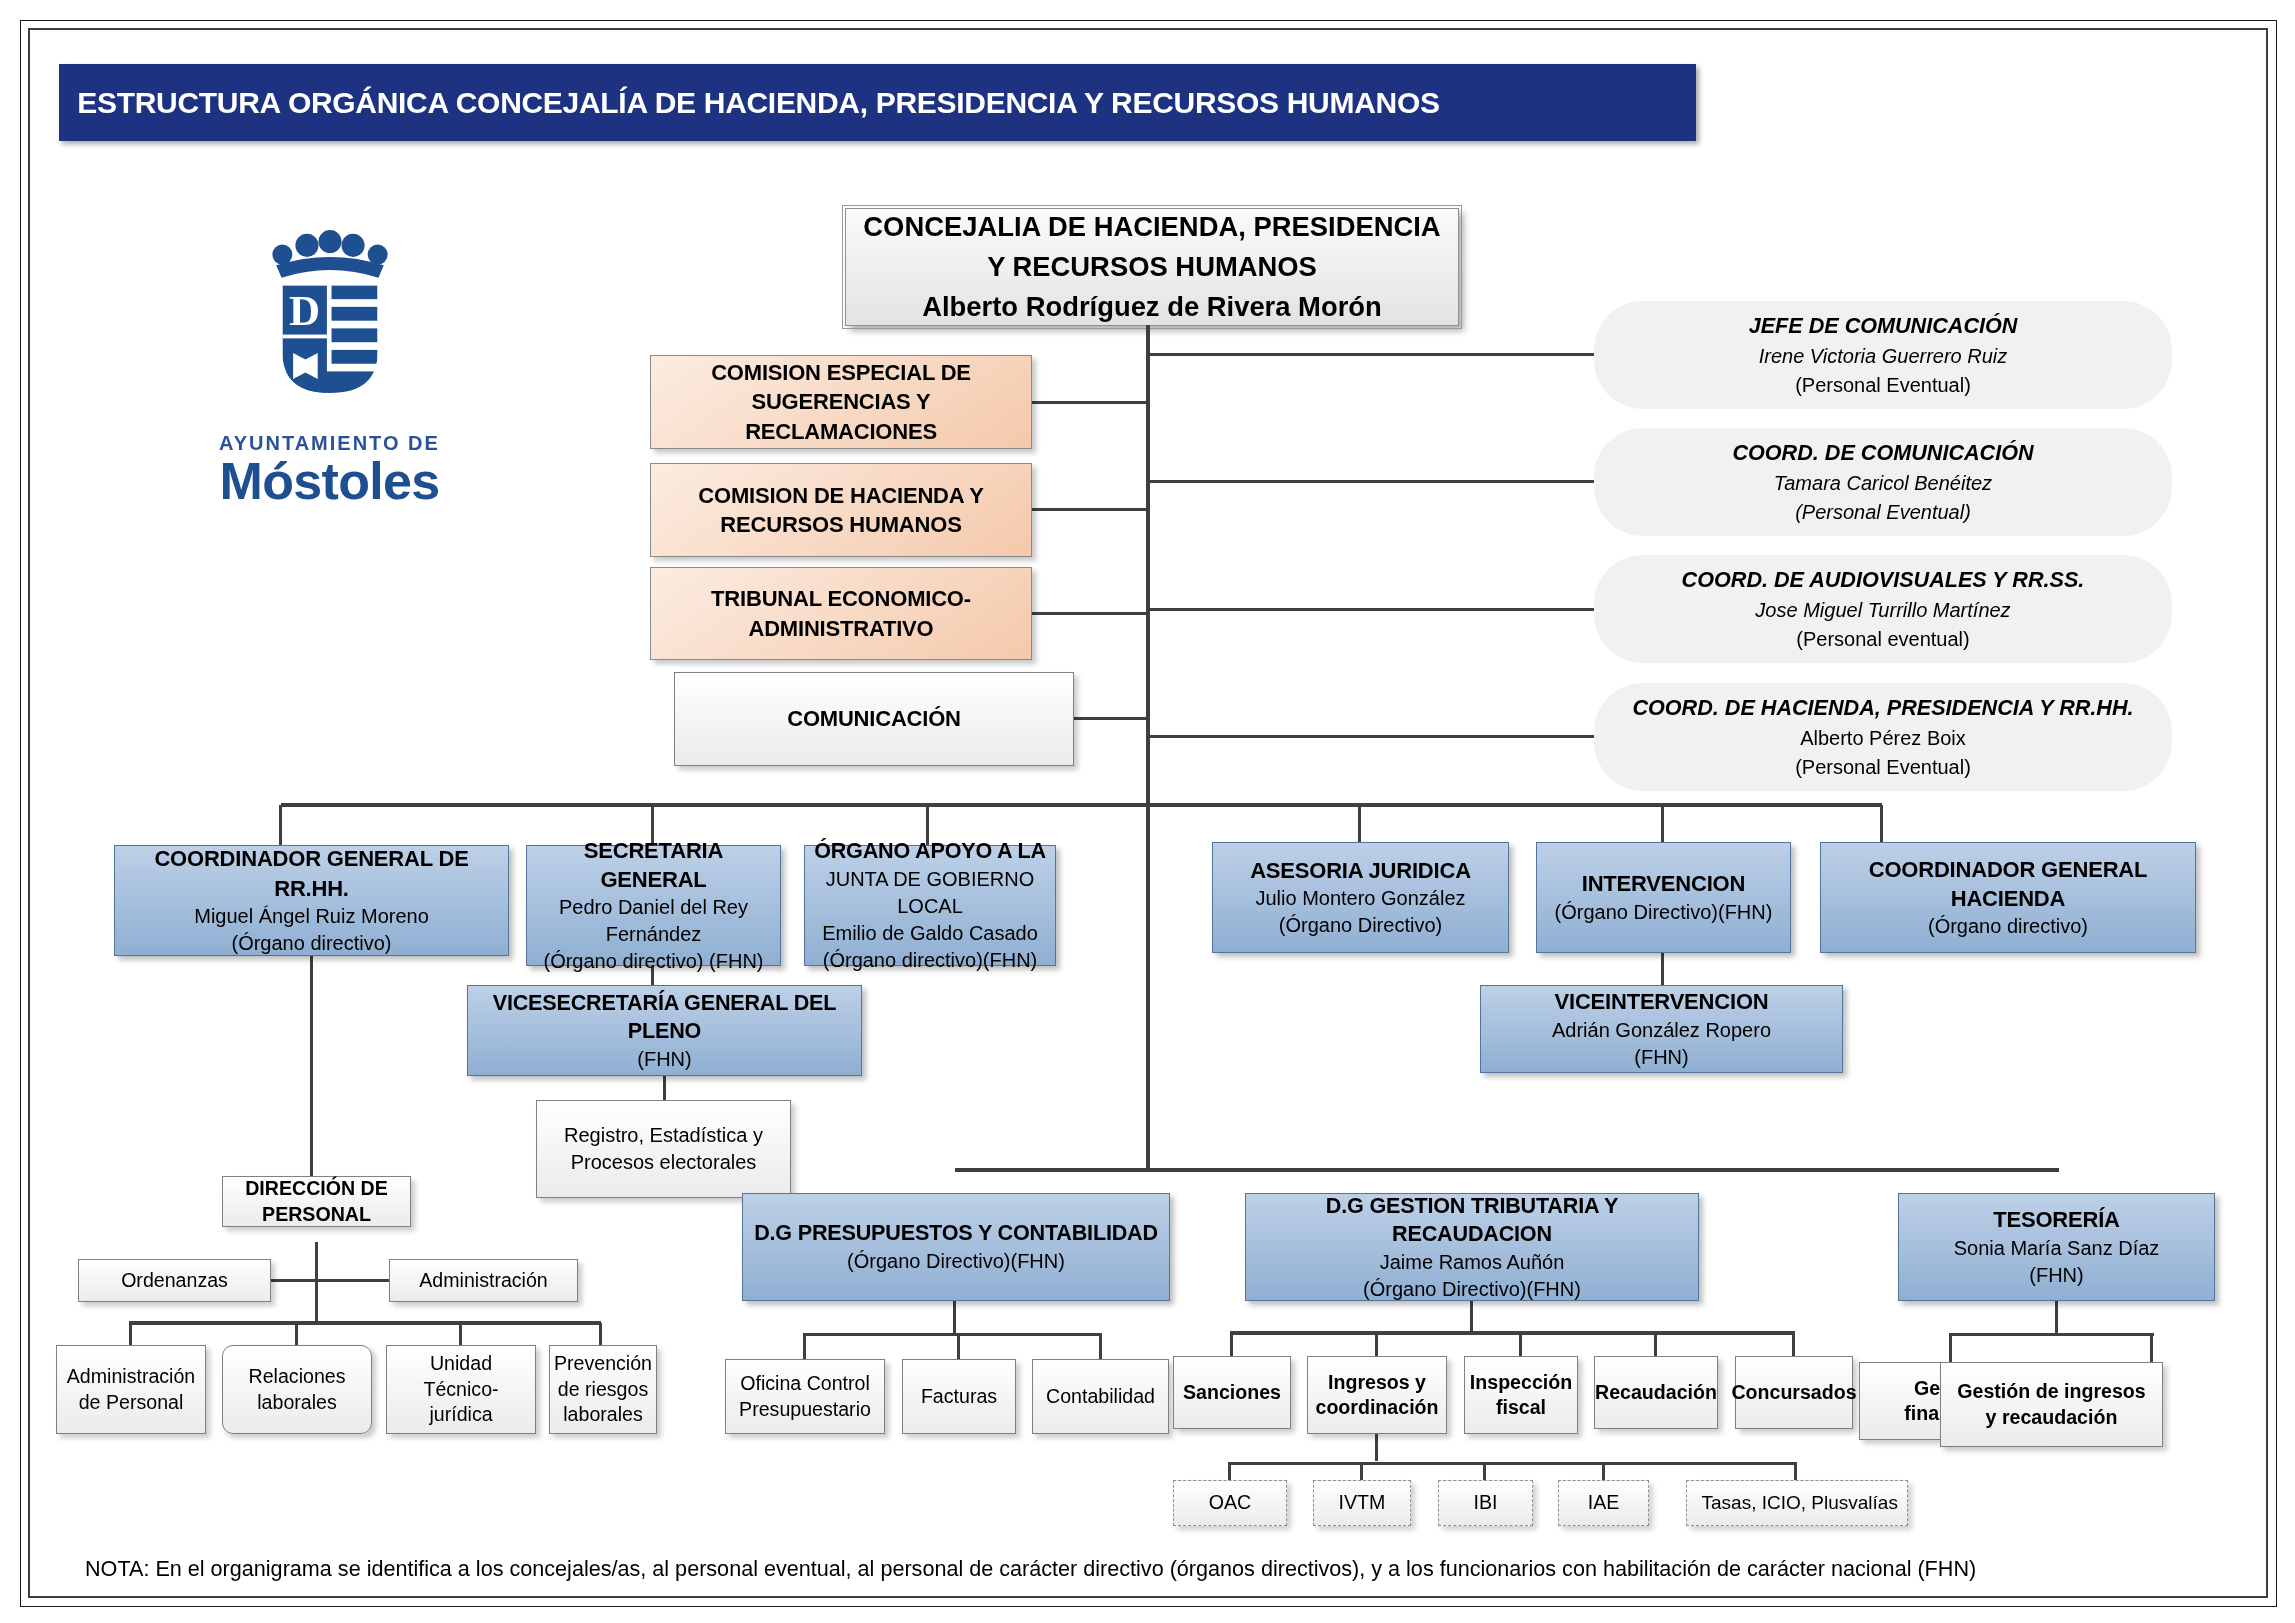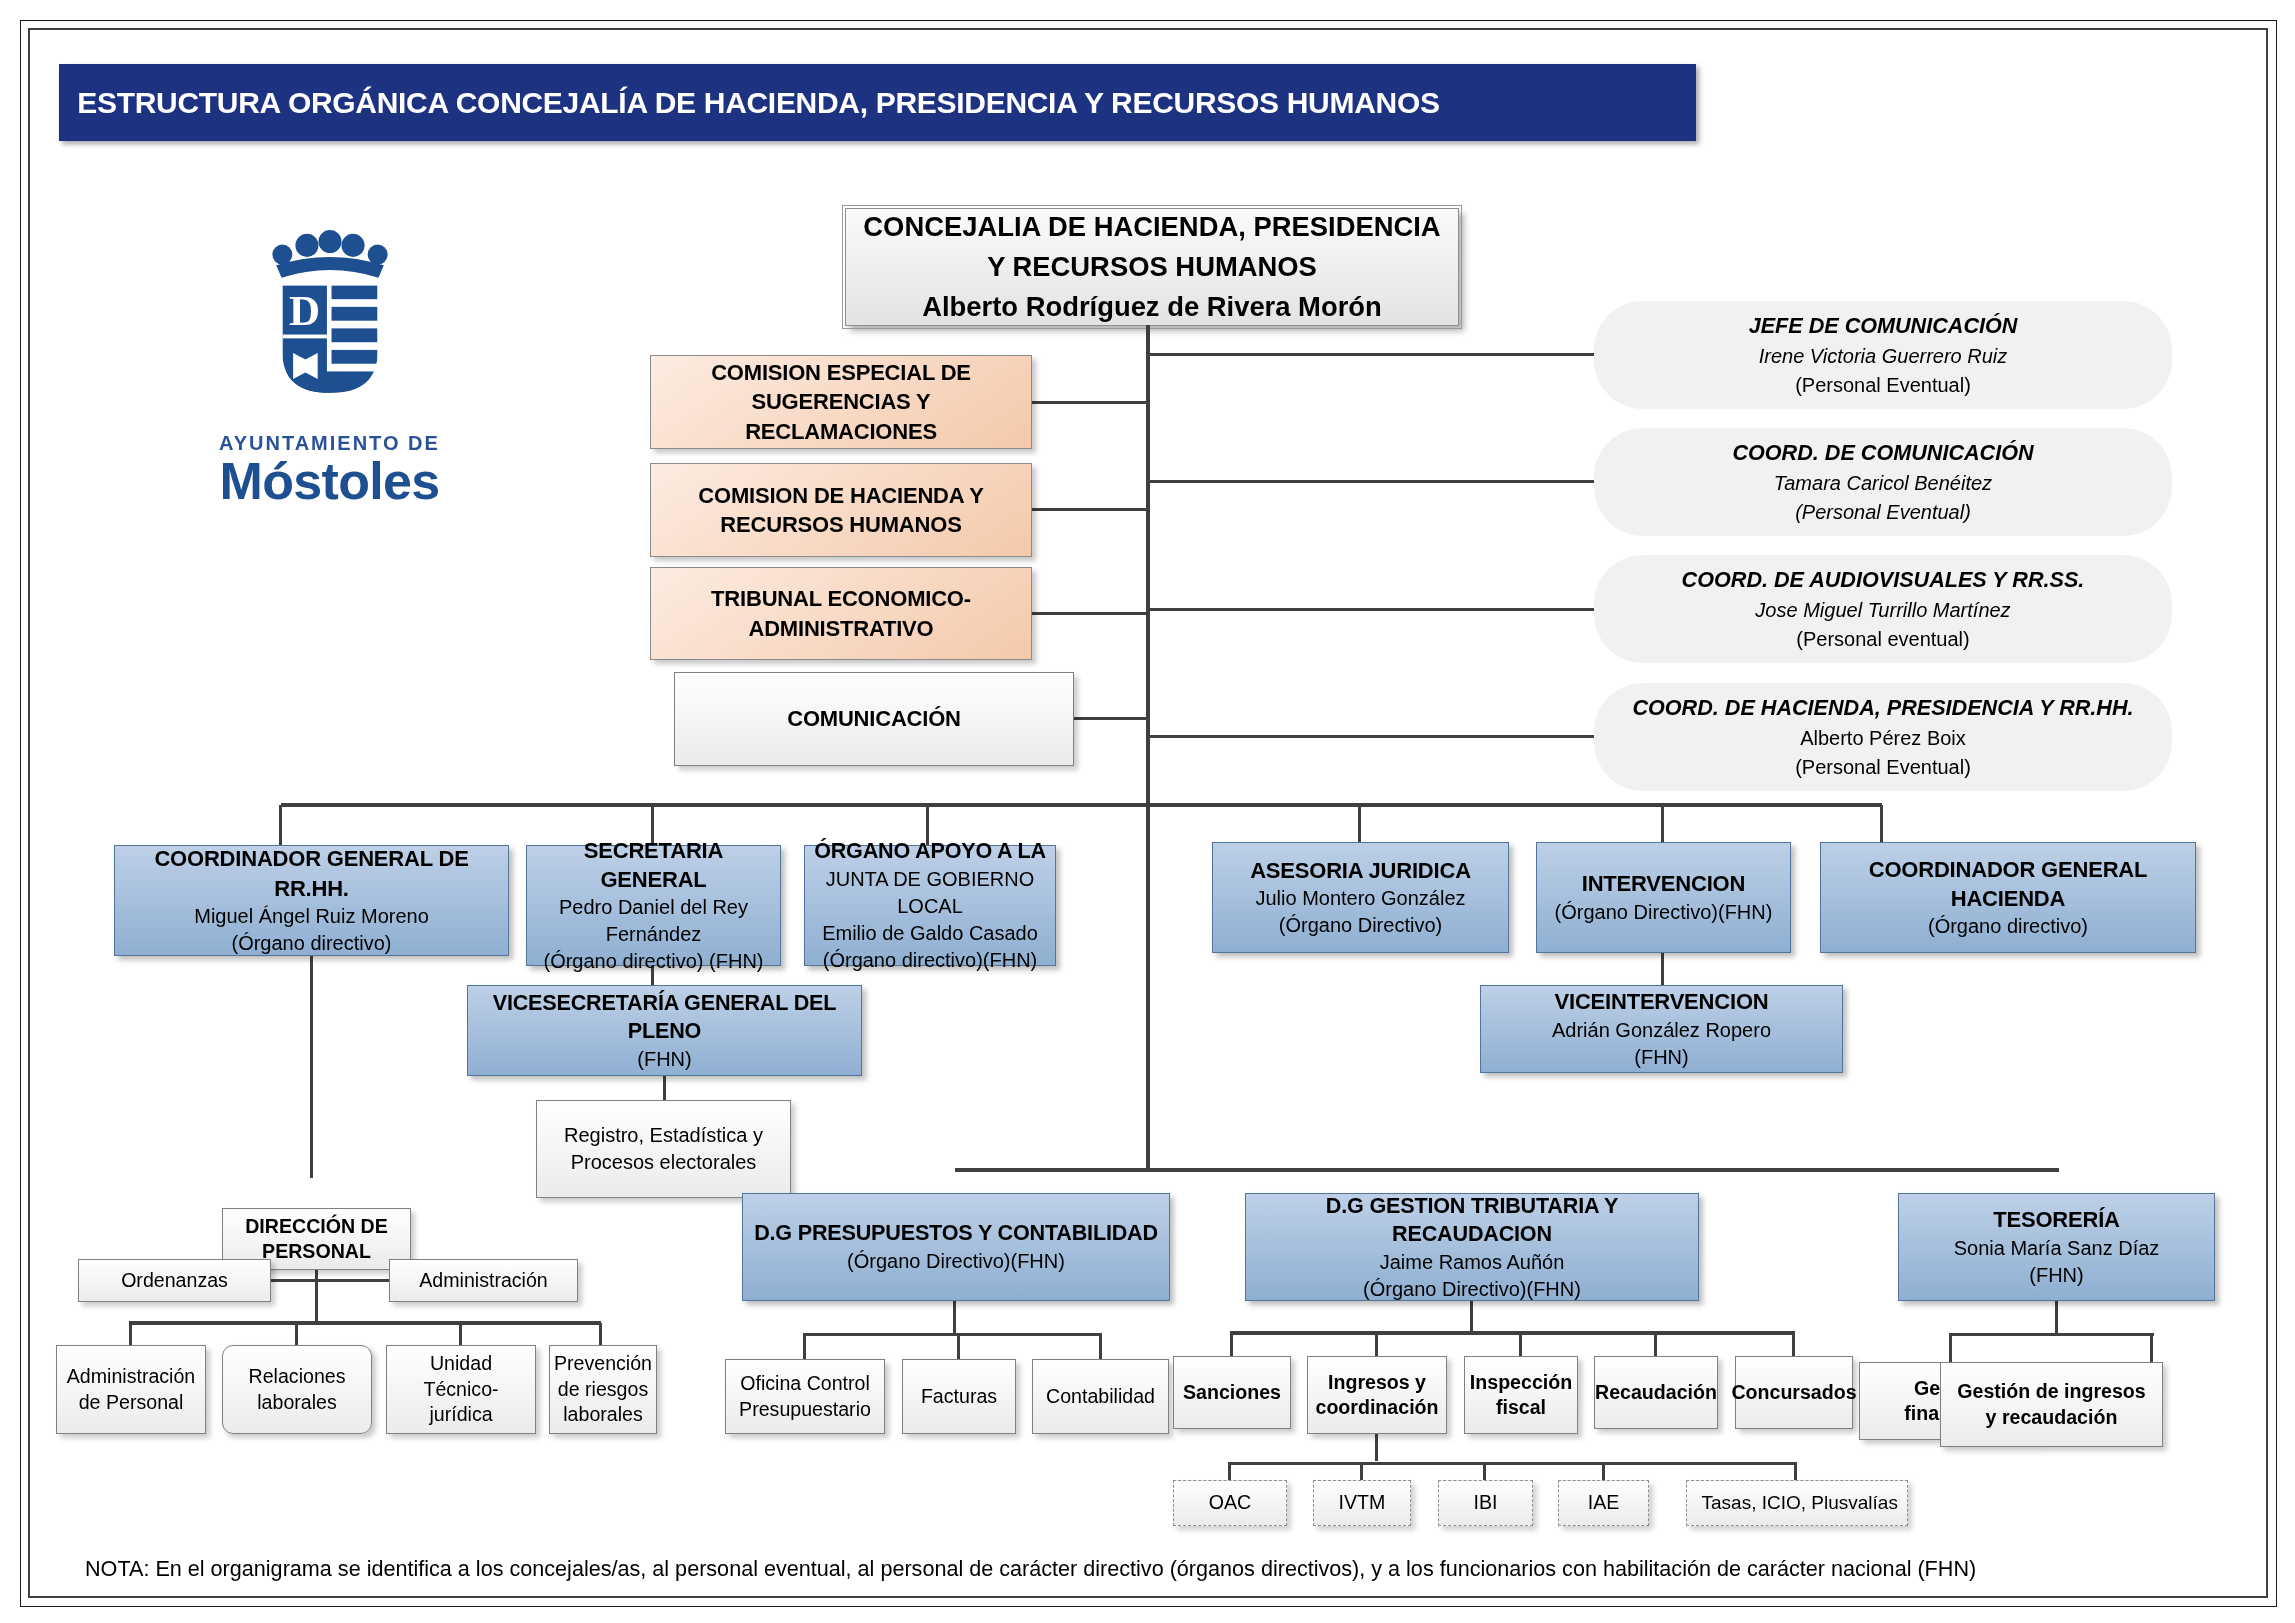--- a/index.html
+++ b/index.html
@@ -203,21 +203,21 @@
   </div>
   <div class="box white" style="left:536px;top:1100px;width:255px;height:98px;">
     <span class="bl">Registro, Estadística y Procesos electorales</span>
   </div>
   <div class="box blue" style="left:1480px;top:985px;width:363px;height:88px;">
     <span class="bt">VICEINTERVENCION</span>
     <span class="bl">Adrián González Ropero</span>
     <span class="bl">(FHN)</span>
   </div>
 
-  <div class="box white" style="left:222px;top:1176px;width:189px;height:62px;margin-top:32px;">
+  <div class="box white" style="left:222px;top:1176px;width:189px;height:51px;">
     <span class="smb">DIRECCIÓN DE PERSONAL</span>
   </div>
   <div class="box white" style="left:78px;top:1259px;width:193px;height:43px;">
     <span class="sm">Ordenanzas</span>
   </div>
   <div class="box white" style="left:389px;top:1259px;width:189px;height:43px;">
     <span class="sm">Administración</span>
   </div>
   <div class="box white" style="left:56px;top:1345px;width:150px;height:89px;">
     <span class="sm">Administración de Personal</span>

